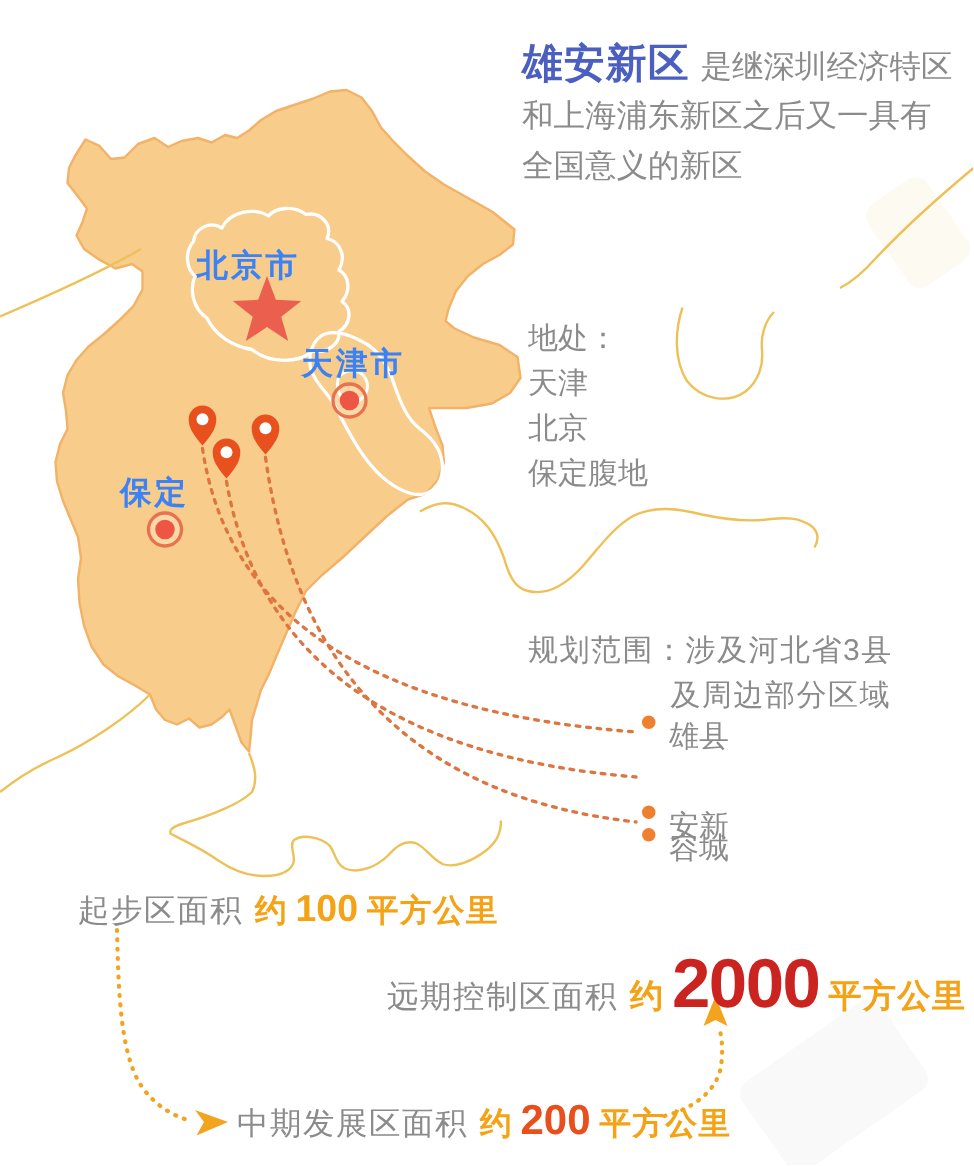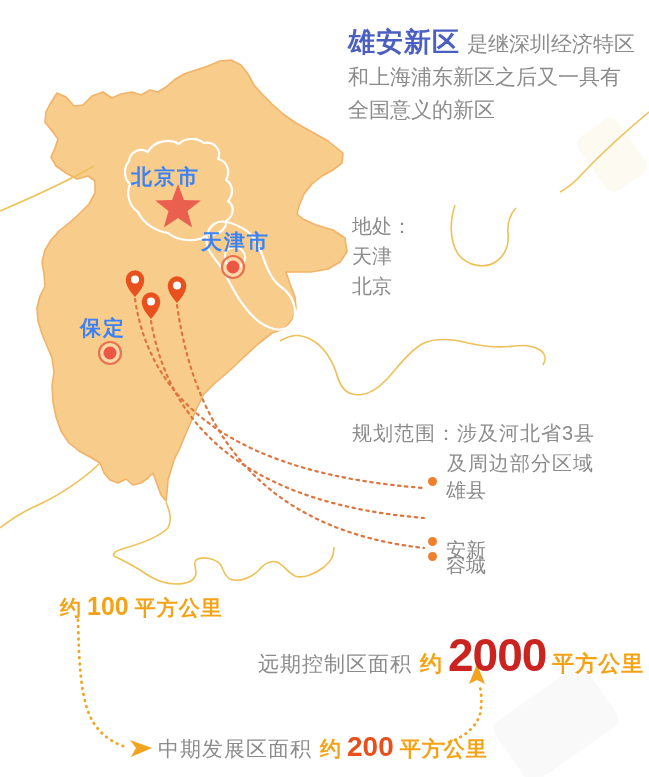--- a/index.html
+++ b/index.html
@@ -98,38 +98,40 @@
   </div>
 
   <div class="abs map-label" style="left:131px;top:163px;">北京市</div>
   <div class="abs map-label" style="left:201px;top:228px;">天津市</div>
   <div class="abs map-label" style="left:80px;top:314px;">保定</div>
 
   <div class="abs loc">
     <div>地处：</div>
     <div>天津</div>
     <div>北京</div>
+    <div>保定腹地</div>
   </div>
 
   <div class="abs scope-line" style="left:352px;top:420px;">规划范围：涉及河北省3县</div>
   <div class="abs scope-line" style="left:447px;top:450px;">及周边部分区域</div>
   <div class="abs scope-item" style="left:428px;top:477px;">
     <span class="bullet"></span>
     <span>雄县</span>
   </div>
   <div class="abs scope-item" style="left:428px;top:507px;margin-top:45px;">
     <span class="bullet"></span>
     <span>容城</span>
   </div>
   <div class="abs scope-item" style="left:428px;top:537px;">
     <span class="bullet"></span>
     <span>安新</span>
   </div>
 
   <div class="abs stat stat-start" style="left:52px;top:592px;">
+    <span class="lbl">起步区面积</span>
     <span class="approx">约</span>
     <span class="val">100</span>
     <span class="unit">平方公里</span>
   </div>
 
   <div class="abs stat stat-long" style="left:258px;top:628px;">
     <span class="lbl">远期控制区面积</span>
     <span class="approx">约</span>
     <span class="val">2000</span>
     <span class="unit">平方公里</span>

